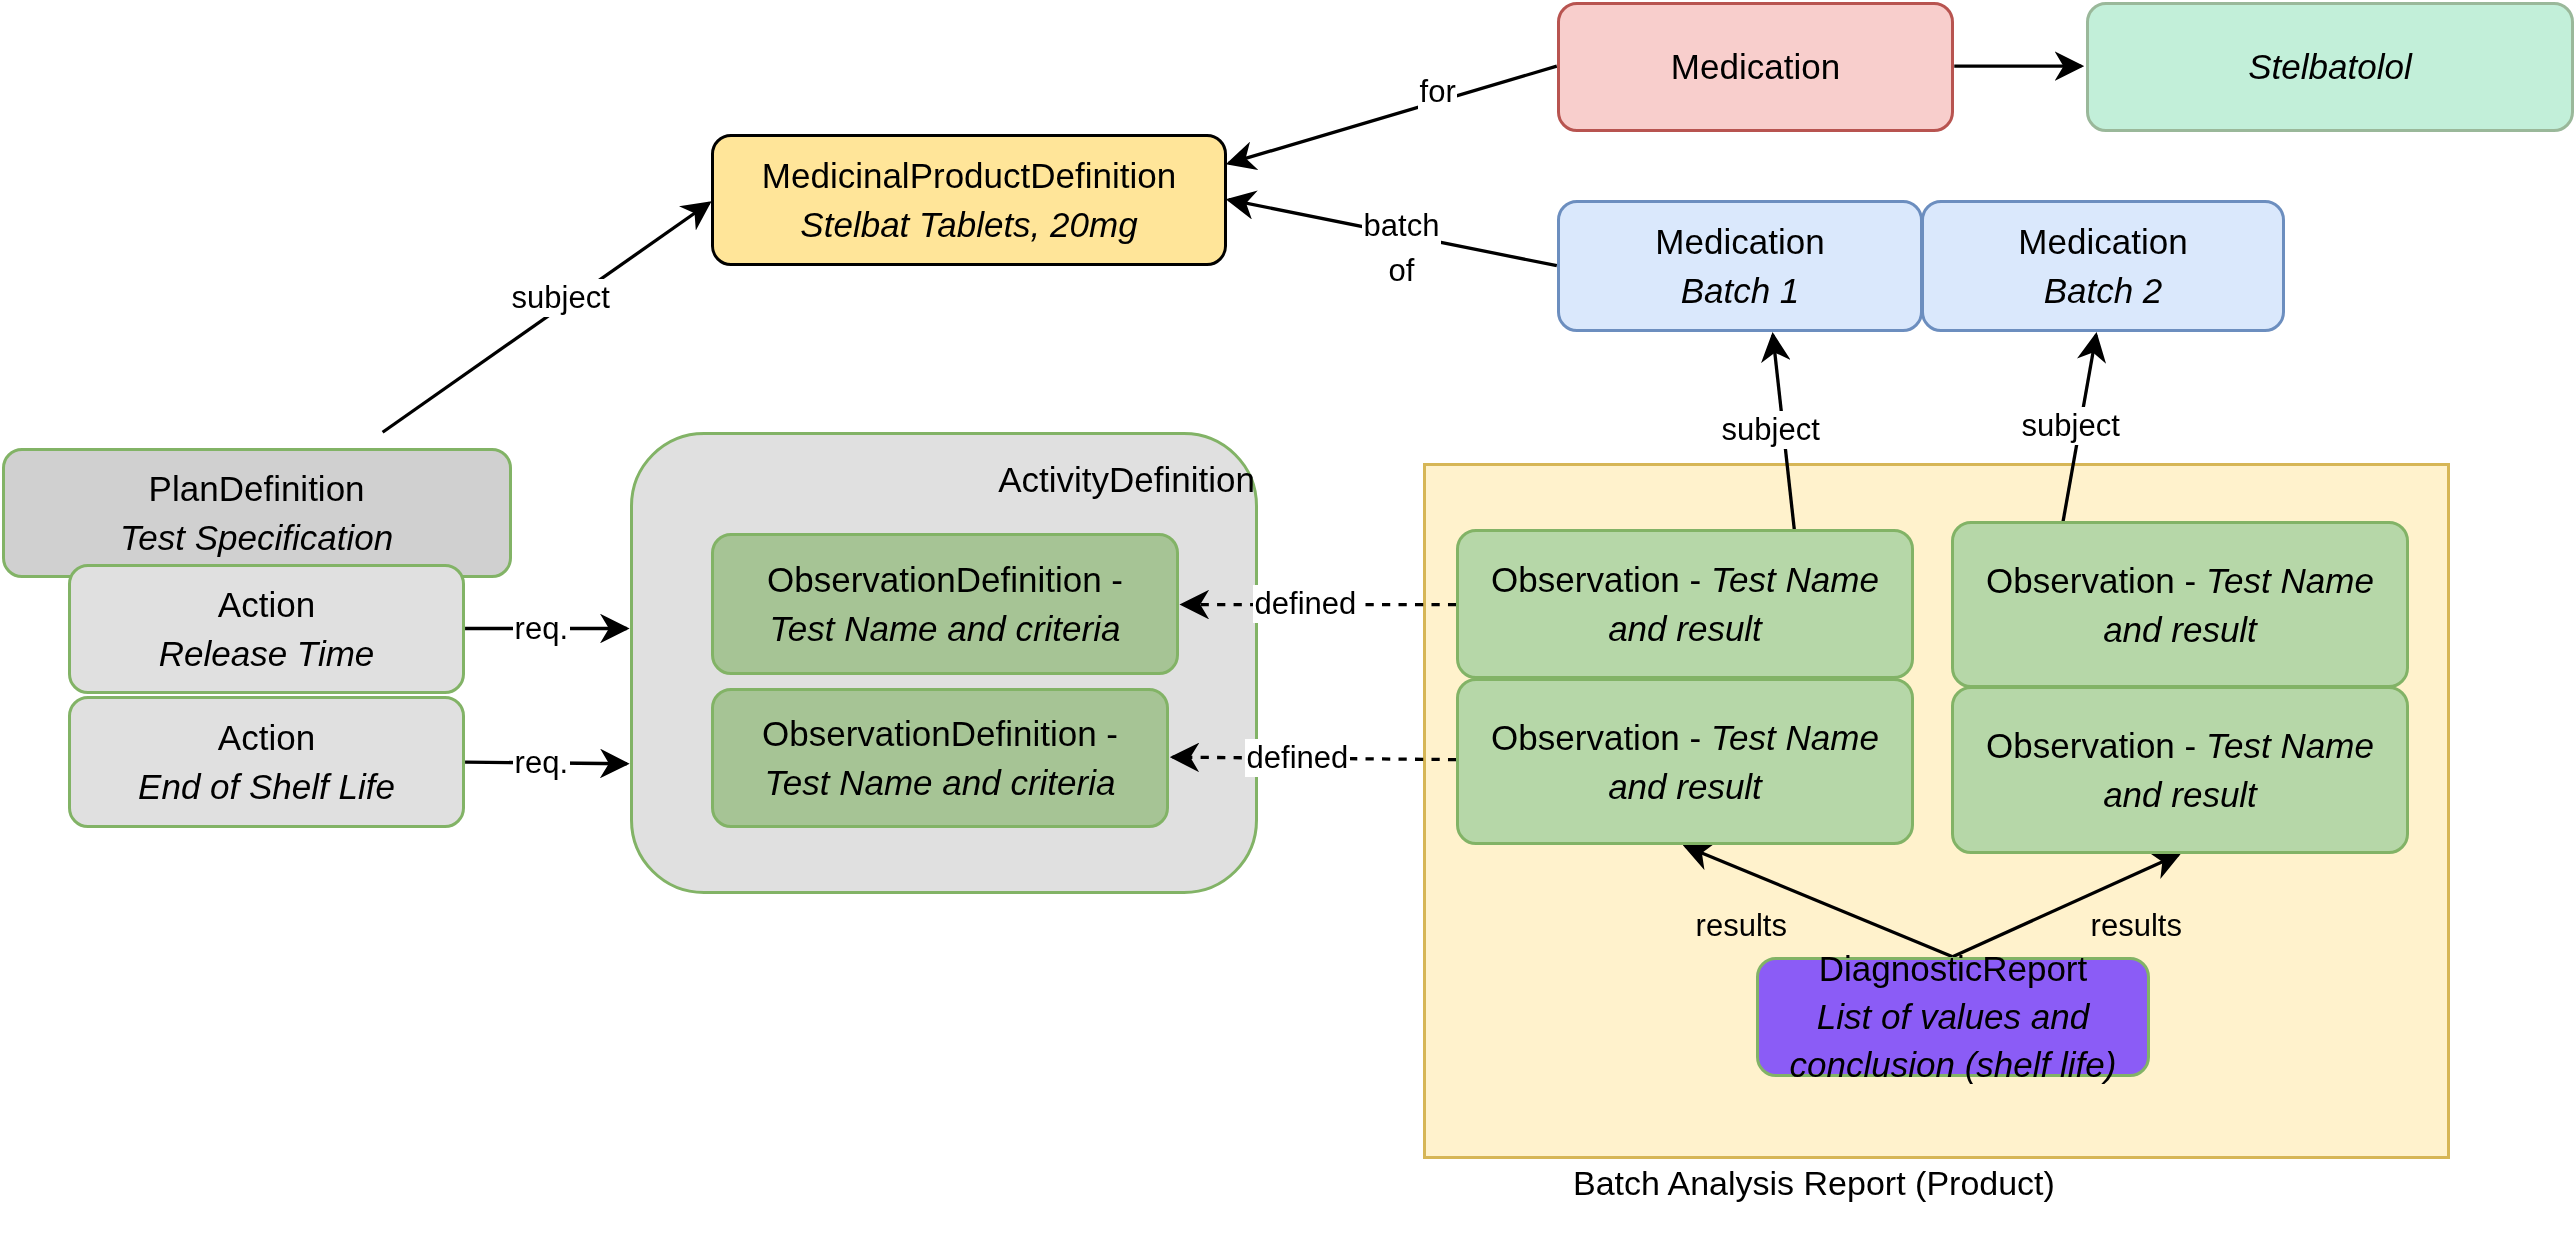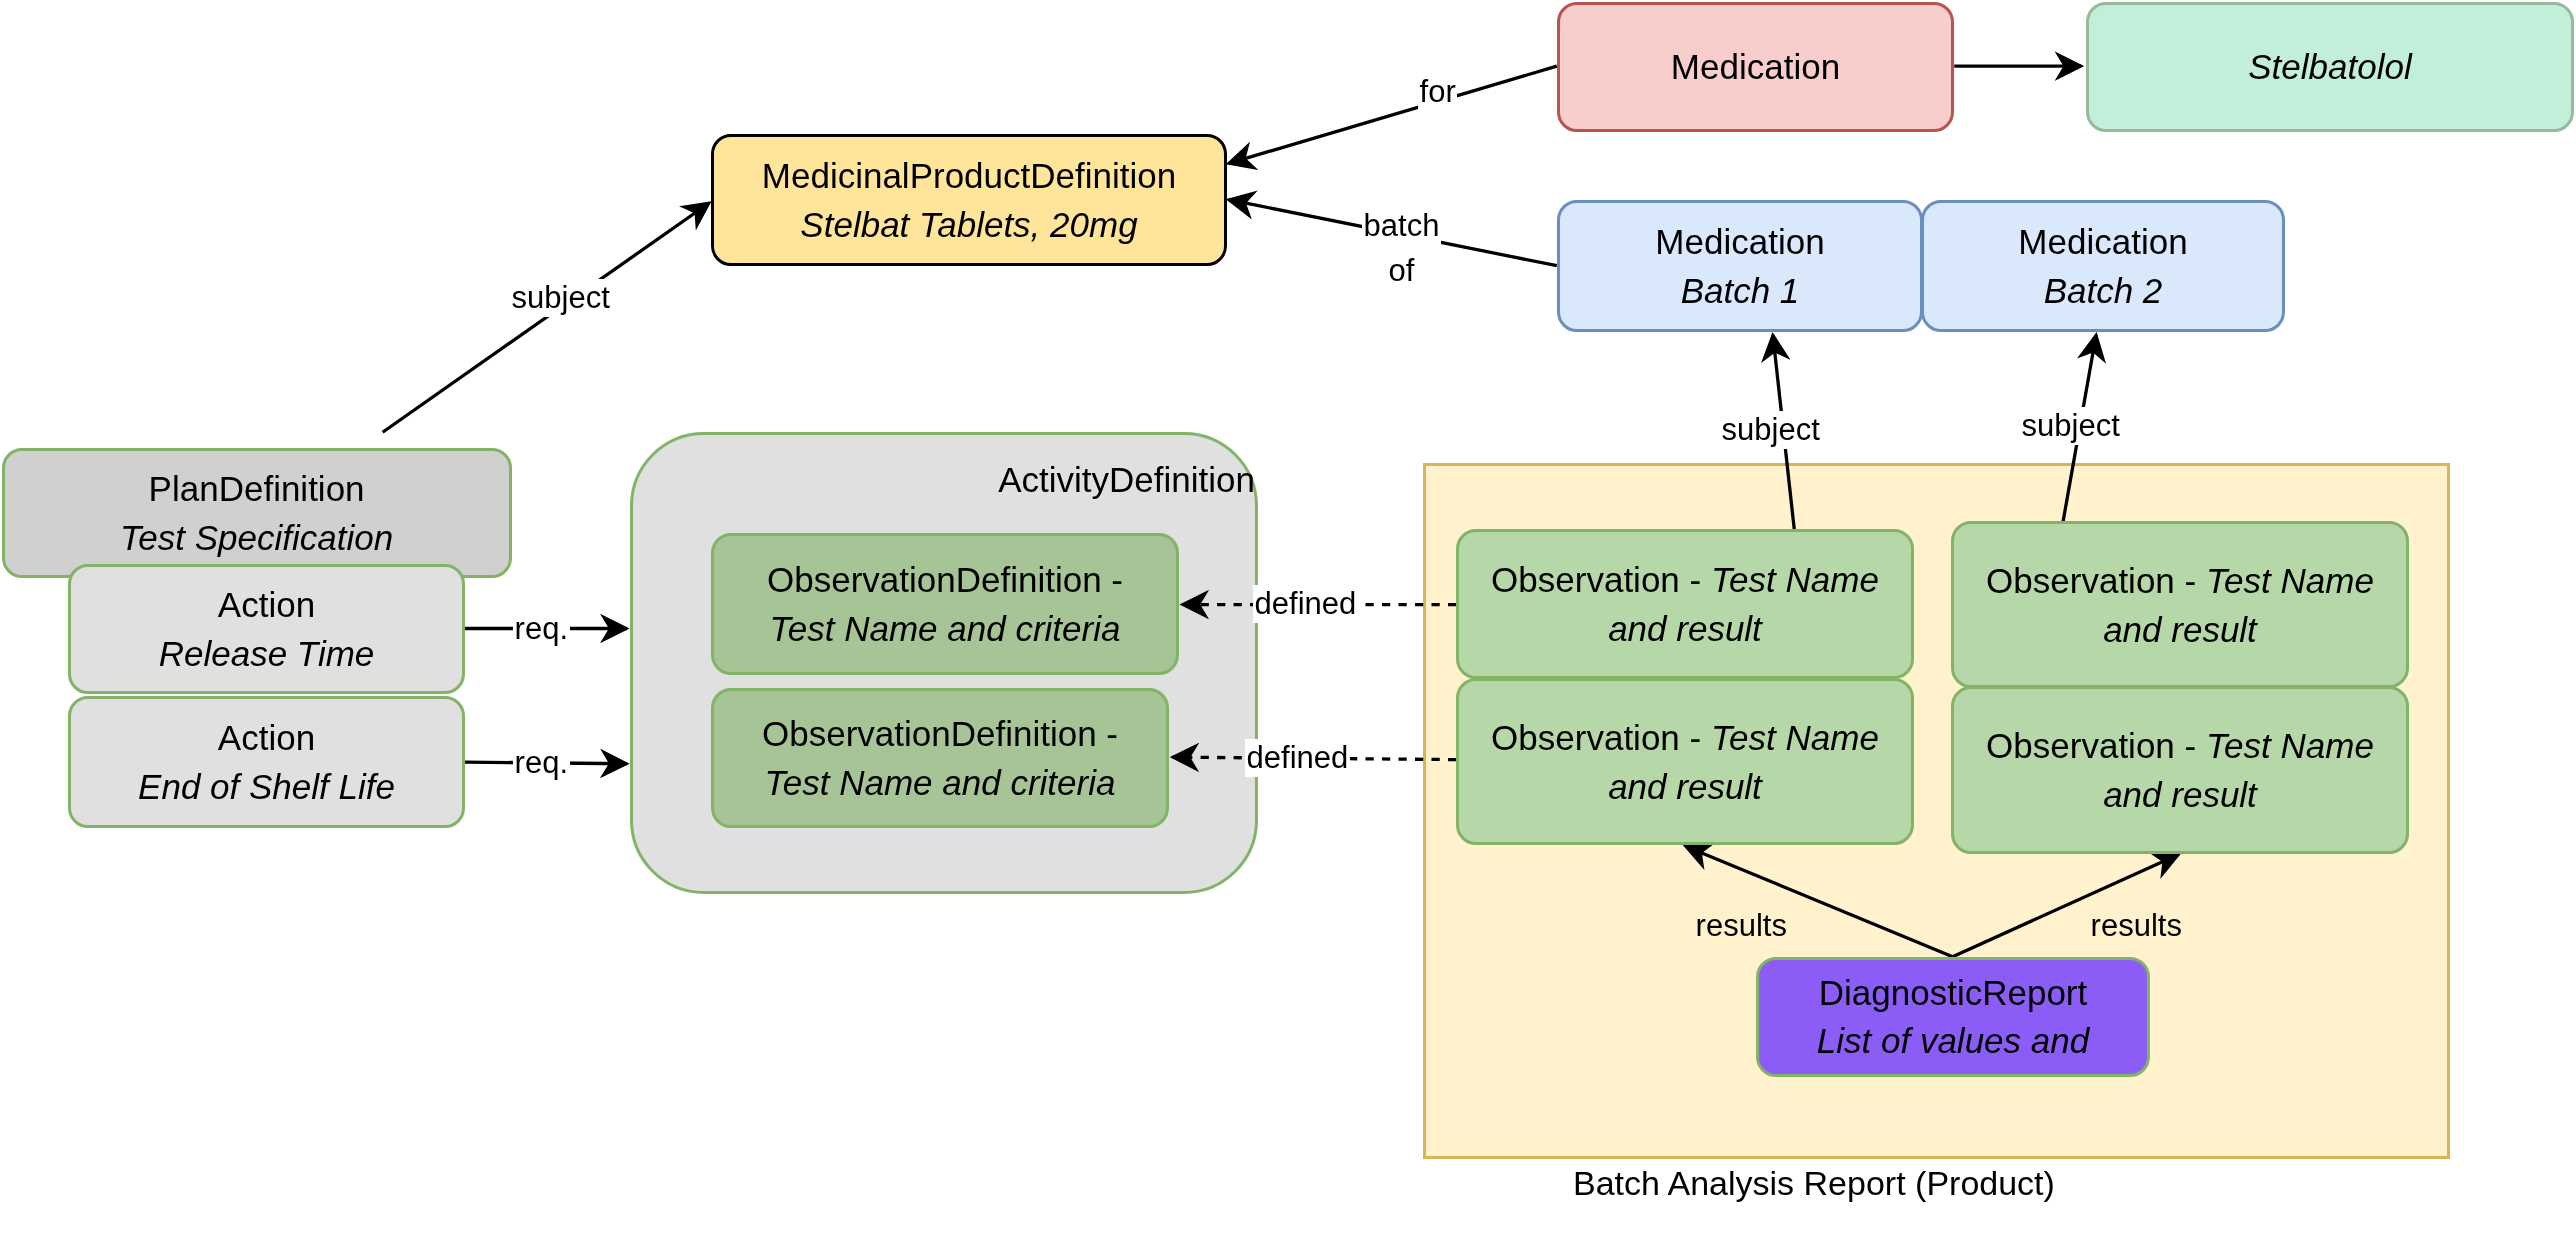--- a/index.html
+++ b/index.html
@@ -105,20 +105,21 @@
 </div>
 
 <div class="node" style="left:1951px;top:686px;width:458px;height:168px;background:#b6d7a8;">
   <div><span>Observation - </span><i>Test Name</i></div>
   <div class="sub">and result</div>
 </div>
 
 <div class="node" style="left:1756px;top:957px;width:394px;height:120px;background:#8b5cf6;line-height:48px;">
   <div>DiagnosticReport</div>
   <div class="sub">List of values and</div>
+  <div class="sub">conclusion (shelf life)</div>
 </div>
 
 <div class="lbl" style="left:1418px;top:73px;">for</div>
 <div class="lbl" style="left:1362px;top:203px;text-align:center;line-height:45px;">
   <div>batch</div>
   <div>of</div>
 </div>
 <div class="lbl" style="left:510px;top:279px;">subject</div>
 <div class="lbl" style="left:1720px;top:411px;">subject</div>
 <div class="lbl" style="left:2020px;top:407px;">subject</div>

